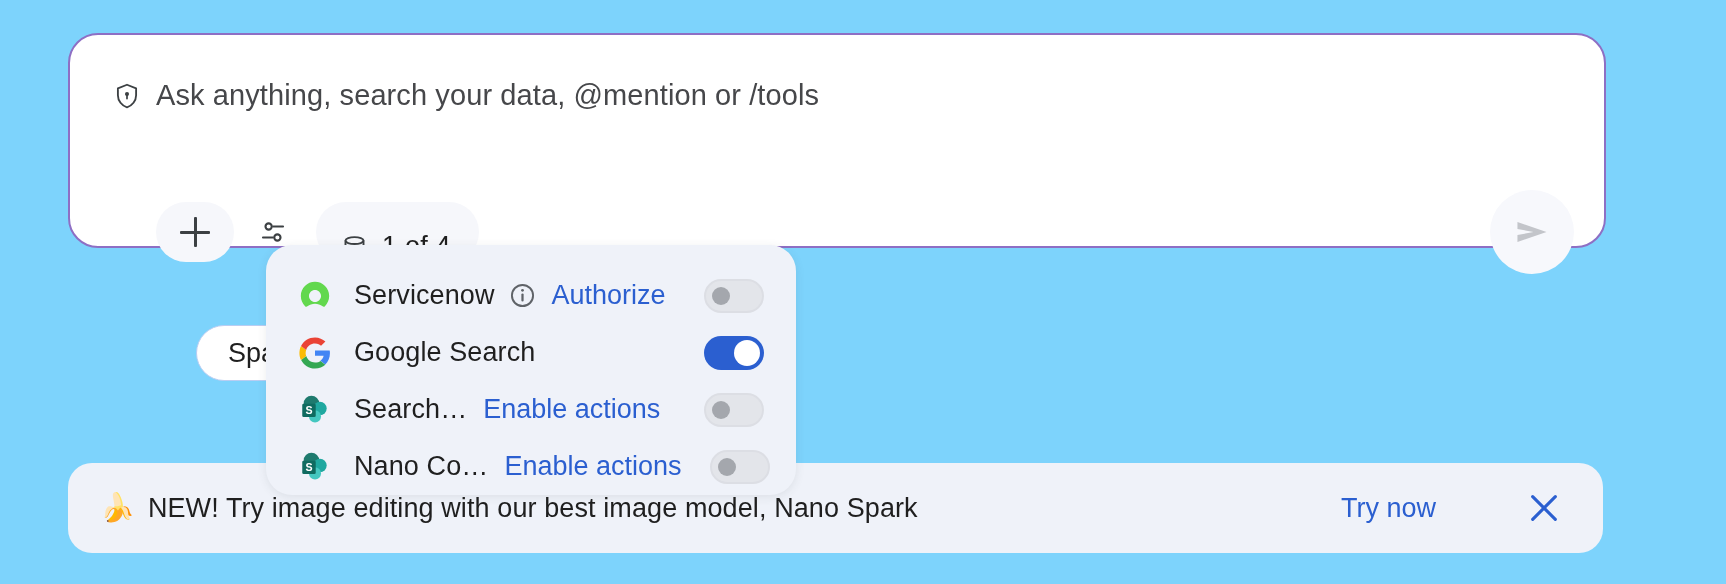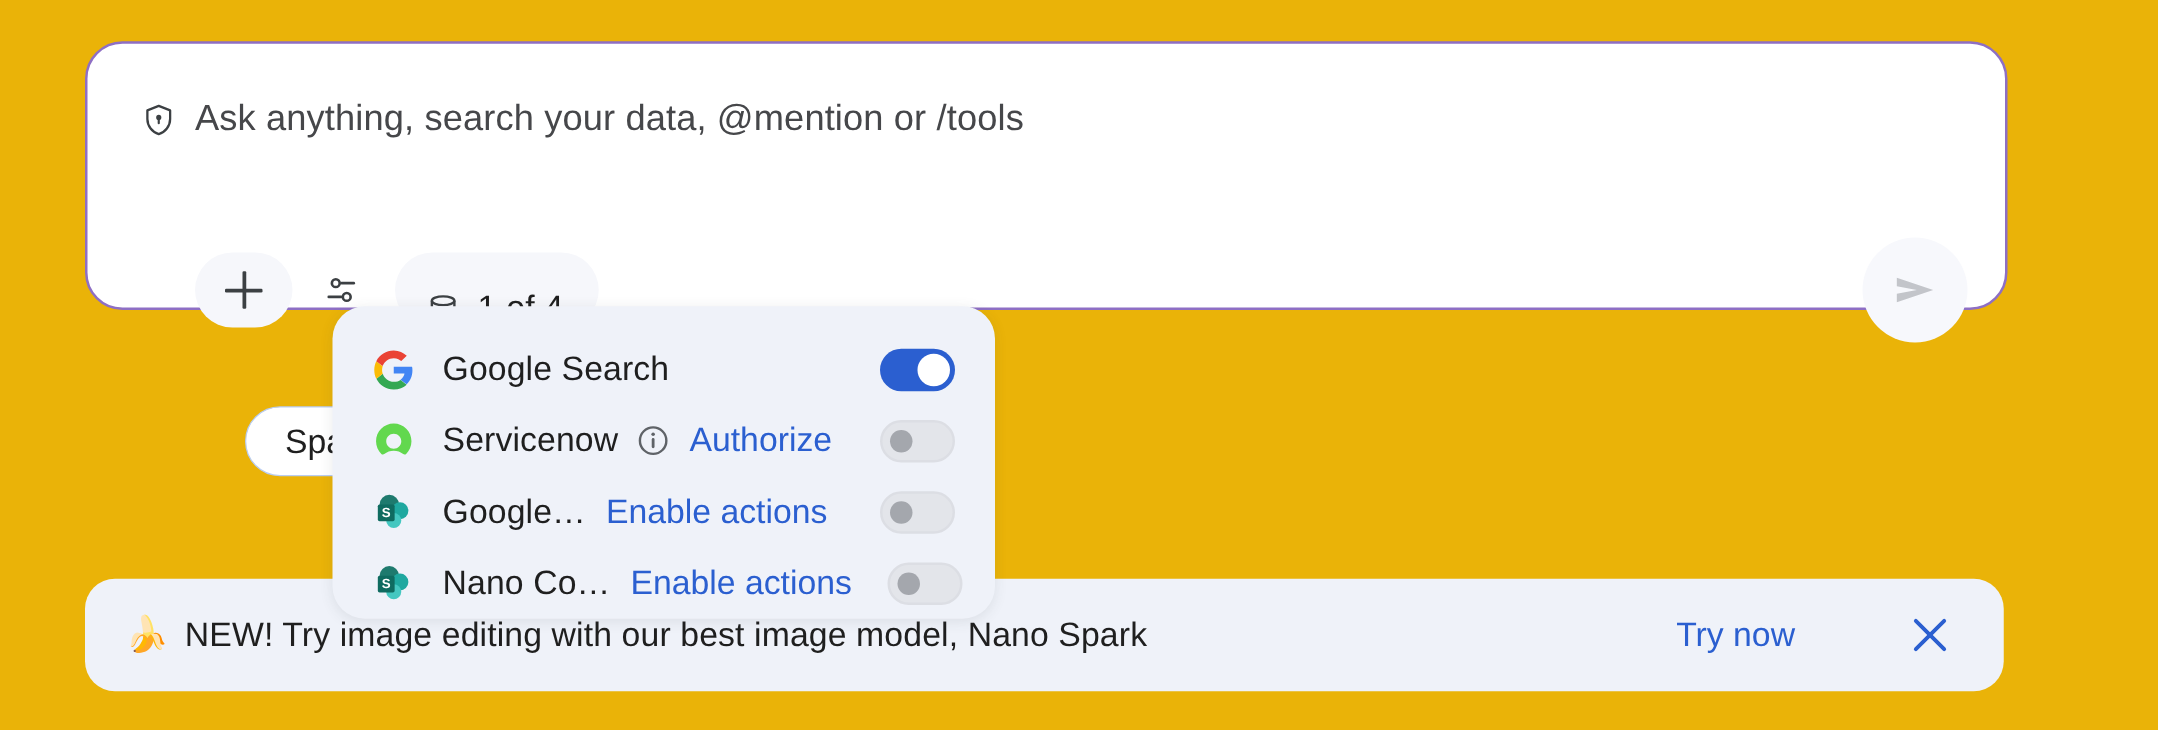--- a/index.html
+++ b/index.html
@@ -10,21 +10,21 @@
     height: 584px;
     background: #ffffff;
     font-family: "Liberation Sans", sans-serif;
     overflow: hidden;
   }
 
   #stage {
     position: relative;
     width: 1726px;
     height: 584px;
-    background: #eab308;
+    background: #7dd3fc;
   }
 
   
   .composer {
     position: absolute;
     left: 68px;
     top: 33px;
     width: 1538px;
     height: 215px;
     border: 2px solid #8e6fc4;
@@ -329,58 +329,58 @@
     <svg class="promo-close" viewBox="0 0 24 24">
       <line x1="4" y1="4" x2="20" y2="20" stroke="#2b5fd0" stroke-width="2.2" stroke-linecap="round"></line>
       <line x1="20" y1="4" x2="4" y2="20" stroke="#2b5fd0" stroke-width="2.2" stroke-linecap="round"></line>
     </svg>
   </div>
 
   <div class="tools-panel">
 
     <div class="tool-row">
       <svg class="tool-logo" viewBox="0 0 48 48">
-        <path fill="#4285F4" d="M45.1 24.5c0-1.6-.1-2.8-.4-4.1H24v7.5h12.1c-.2 2-1.6 5-4.5 7l6.9 5.3c4.1-3.8 6.6-9.4 6.6-15.7z"></path>
-        <path fill="#34A853" d="M24 46c6 0 11-2 14.6-5.4l-6.9-5.4c-1.9 1.3-4.4 2.2-7.6 2.2-5.8 0-10.8-3.8-12.5-9.1l-7.2 5.5C8 41.1 15.4 46 24 46z"></path>
-        <path fill="#FBBC05" d="M11.5 28.3c-.5-1.3-.7-2.8-.7-4.3s.3-3 .7-4.3l-7.2-5.6C2.8 17 2 20.4 2 24s.8 7 2.3 10l7.2-5.7z"></path>
-        <path fill="#EA4335" d="M24 10.6c4.1 0 6.9 1.8 8.5 3.3l6.2-6C34.9 4.5 30 2 24 2 15.4 2 8 6.9 4.3 14l7.2 5.6C13.2 14.4 18.2 10.6 24 10.6z"></path>
-      </svg>
-      <span class="tool-name">Google Search</span>
-      <span class="tool-spacer"></span>
-      <div class="switch on">
-        <span class="knob"></span>
-      </div>
-    </div>
-
-    <div class="tool-row">
-      <svg class="tool-logo" viewBox="0 0 48 48">
         <path fill="#62D84E" d="M24 4C12.9 4 4 12.9 4 24c0 5.6 2.3 10.7 6 14.3.9.9 2.3 1 3.3.2 3-2.3 6.7-3.7 10.7-3.7s7.7 1.4 10.7 3.7c1 .8 2.4.7 3.3-.2 3.7-3.6 6-8.7 6-14.3C44 12.9 35.1 4 24 4zm0 28.5c-4.7 0-8.5-3.8-8.5-8.5s3.8-8.5 8.5-8.5 8.5 3.8 8.5 8.5-3.8 8.5-8.5 8.5z"></path>
       </svg>
       <span class="tool-name">Servicenow</span>
       <svg class="info-icon" viewBox="0 0 24 24">
         <circle cx="12" cy="12" r="9.4" fill="none" stroke="#5f6368" stroke-width="1.7"></circle>
         <circle cx="12" cy="7.4" r="1.25" fill="#5f6368"></circle>
         <rect x="11" y="10.2" width="2" height="7.2" rx="1" fill="#5f6368"></rect>
       </svg>
       <span class="tool-action">Authorize</span>
       <span class="tool-spacer"></span>
       <div class="switch off">
+        <span class="knob"></span>
+      </div>
+    </div>
+
+    <div class="tool-row">
+      <svg class="tool-logo" viewBox="0 0 48 48">
+        <path fill="#4285F4" d="M45.1 24.5c0-1.6-.1-2.8-.4-4.1H24v7.5h12.1c-.2 2-1.6 5-4.5 7l6.9 5.3c4.1-3.8 6.6-9.4 6.6-15.7z"></path>
+        <path fill="#34A853" d="M24 46c6 0 11-2 14.6-5.4l-6.9-5.4c-1.9 1.3-4.4 2.2-7.6 2.2-5.8 0-10.8-3.8-12.5-9.1l-7.2 5.5C8 41.1 15.4 46 24 46z"></path>
+        <path fill="#FBBC05" d="M11.5 28.3c-.5-1.3-.7-2.8-.7-4.3s.3-3 .7-4.3l-7.2-5.6C2.8 17 2 20.4 2 24s.8 7 2.3 10l7.2-5.7z"></path>
+        <path fill="#EA4335" d="M24 10.6c4.1 0 6.9 1.8 8.5 3.3l6.2-6C34.9 4.5 30 2 24 2 15.4 2 8 6.9 4.3 14l7.2 5.6C13.2 14.4 18.2 10.6 24 10.6z"></path>
+      </svg>
+      <span class="tool-name">Google Search</span>
+      <span class="tool-spacer"></span>
+      <div class="switch on">
         <span class="knob"></span>
       </div>
     </div>
 
     <div class="tool-row">
       <svg class="tool-logo" viewBox="0 0 48 48">
         <circle cx="19" cy="15" r="11" fill="#1e7a6e"></circle>
         <circle cx="31" cy="22" r="9.5" fill="#1fa8a0"></circle>
         <circle cx="24" cy="33" r="8.5" fill="#44c7c0"></circle>
         <rect x="6" y="15" width="19" height="19" rx="2" fill="#0f6b60"></rect>
         <text x="15.5" y="29" font-family="Liberation Sans, sans-serif" font-size="15" font-weight="bold" fill="#ffffff" text-anchor="middle">S</text>
       </svg>
-      <span class="tool-name">Google…</span>
+      <span class="tool-name">Search…</span>
       <span class="tool-action">Enable actions</span>
       <span class="tool-spacer"></span>
       <div class="switch off">
         <span class="knob"></span>
       </div>
     </div>
 
     <div class="tool-row">
       <svg class="tool-logo" viewBox="0 0 48 48">
         <circle cx="19" cy="15" r="11" fill="#1e7a6e"></circle>

